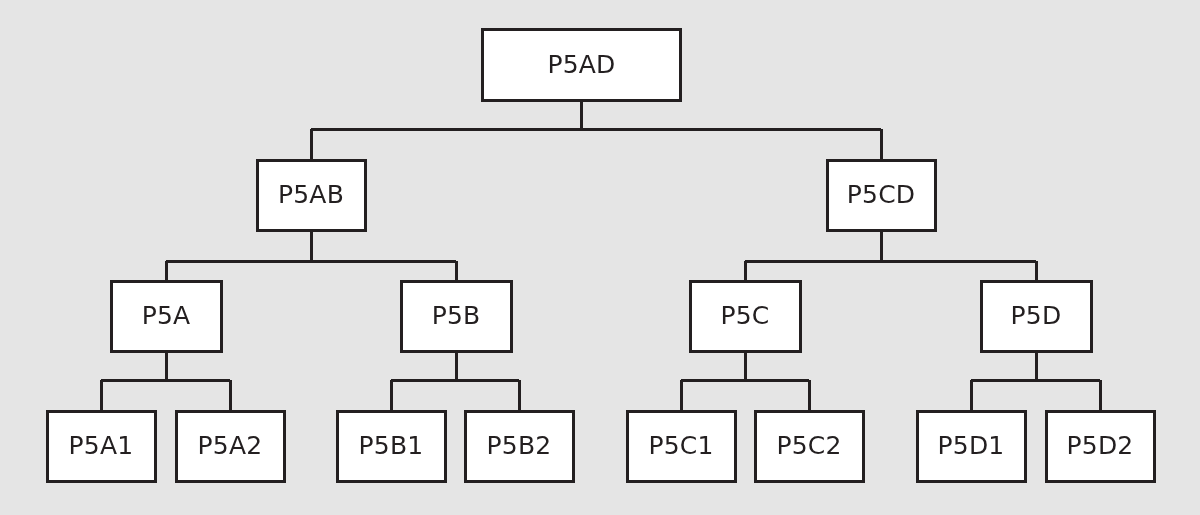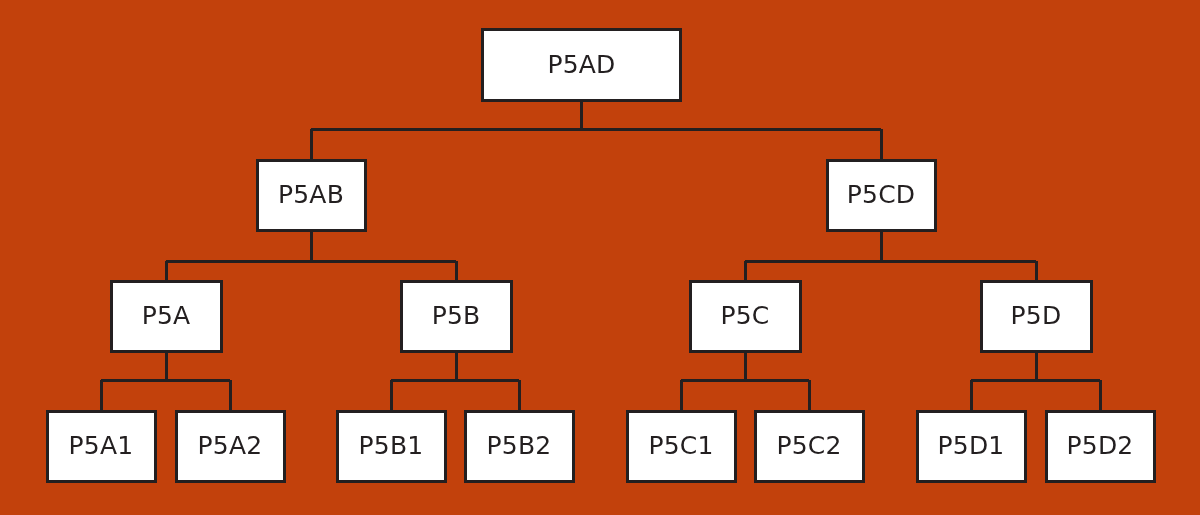--- a/index.html
+++ b/index.html
@@ -11,21 +11,21 @@
   body {
     width: 1200px;
     height: 515px;
     overflow: hidden;
     font-family: "DejaVu Sans", "Liberation Sans", sans-serif;
   }
   #diagram-root {
     position: relative;
     width: 1200px;
     height: 515px;
-    background: #c2410c;
+    background: #e5e5e5;
   }
   #tree-svg {
     position: absolute;
     left: 0;
     top: 0;
     width: 1200px;
     height: 515px;
     display: block;
   }
   .node-rect {

